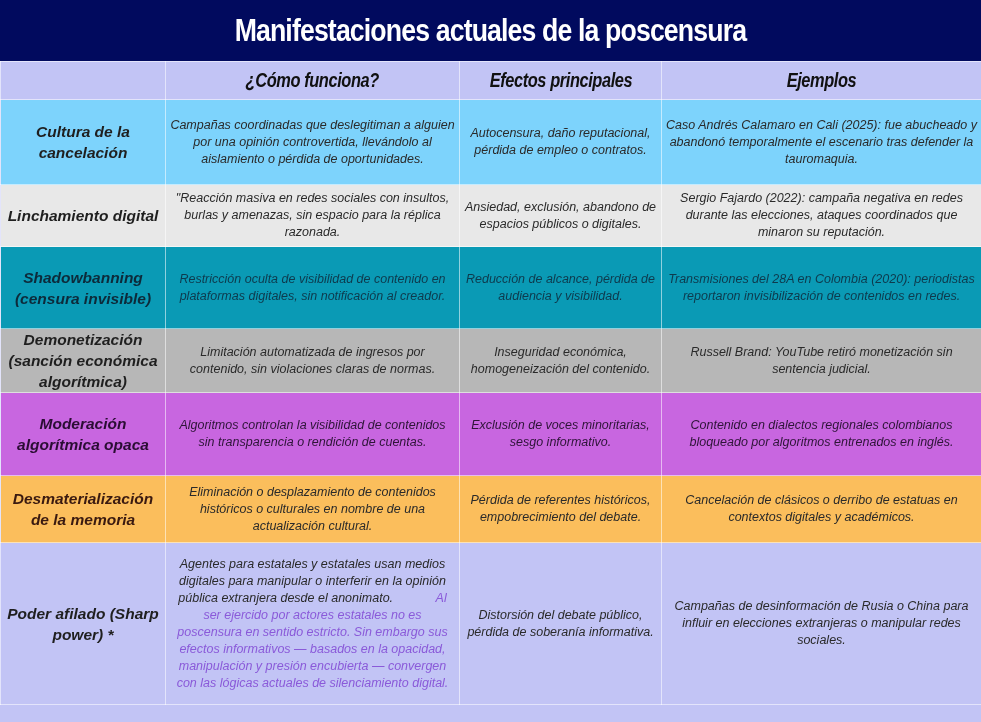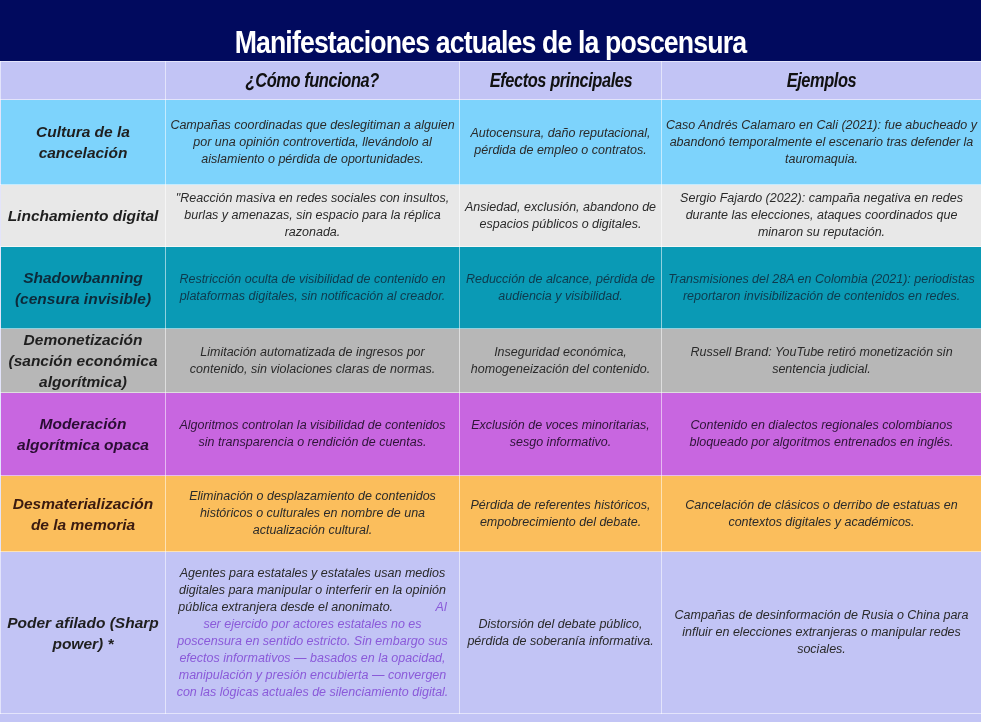--- a/index.html
+++ b/index.html
@@ -3,21 +3,21 @@
 <meta charset="utf-8">
 <style>
   html, body { margin: 0; padding: 0; }
   body {
     width: 981px; height: 722px; overflow: hidden;
     background: #c2c4f5;
     font-family: "Liberation Sans", sans-serif;
   }
   .title-bar {
     height: 61px; background: #010a5e;
-    display: flex; align-items: flex-end; justify-content: center;
+    display: flex; align-items: center; justify-content: center;
   }
   .title-bar h1 {
     margin: 0; color: #ffffff;
     font-family: "Liberation Sans", sans-serif;
     font-weight: bold; font-size: 31px; letter-spacing: -1px;
     transform: scaleX(0.86);
   }
   table {
     border-collapse: collapse; width: 981px; table-layout: fixed; font-style: italic;
   }
@@ -61,47 +61,47 @@
       <th><span>¿Cómo funciona?</span></th>
       <th><span>Efectos principales</span></th>
       <th><span>Ejemplos</span></th>
     </tr>
   </thead>
   <tbody>
     <tr style="height:85px;background:#7dd3fc;">
       <td class="name">Cultura de la cancelación</td>
       <td class="txt">Campañas coordinadas que deslegitiman a alguien por una opinión controvertida, llevándolo al aislamiento o pérdida de oportunidades.</td>
       <td class="txt">Autocensura, daño reputacional, pérdida de empleo o contratos.</td>
-      <td class="txt">Caso Andrés Calamaro en Cali (2021): fue abucheado y abandonó temporalmente el escenario tras defender la tauromaquia.</td>
+      <td class="txt">Caso Andrés Calamaro en Cali (2025): fue abucheado y abandonó temporalmente el escenario tras defender la tauromaquia.</td>
     </tr>
     <tr style="height:62px;background:#e8e8e8;">
       <td class="name">Linchamiento digital</td>
       <td class="txt">"Reacción masiva en redes sociales con insultos, burlas y amenazas, sin espacio para la réplica razonada.</td>
       <td class="txt">Ansiedad, exclusión, abandono de espacios públicos o digitales.</td>
       <td class="txt">Sergio Fajardo (2022): campaña negativa en redes durante las elecciones, ataques coordinados que minaron su reputación.</td>
     </tr>
     <tr style="height:82px;background:#0a9ab5;">
       <td class="name" style="color:#0d2a3a;text-align:center;">Shadowbanning (censura invisible)</td>
       <td class="txt" style="color:#0e3a4d;text-align:center;">Restricción oculta de visibilidad de contenido en plataformas digitales, sin notificación al creador.</td>
       <td class="txt" style="color:#0e3a4d;">Reducción de alcance, pérdida de audiencia y visibilidad.</td>
-      <td class="txt" style="color:#0e3a4d;">Transmisiones del 28A en Colombia (2021): periodistas reportaron invisibilización de contenidos en redes.</td>
+      <td class="txt" style="color:#0e3a4d;">Transmisiones del 28A en Colombia (2020): periodistas reportaron invisibilización de contenidos en redes.</td>
     </tr>
     <tr style="height:56px;background:#b7b7b7;">
       <td class="name">Demonetización (sanción económica algorítmica)</td>
       <td class="txt">Limitación automatizada de ingresos por contenido, sin violaciones claras de normas.</td>
       <td class="txt">Inseguridad económica, homogeneización del contenido.</td>
       <td class="txt">Russell Brand: YouTube retiró monetización sin sentencia judicial.</td>
     </tr>
     <tr style="height:83px;background:#c866e0;border-radius:28px;">
       <td class="name" style="color:#2a0d33;">Moderación algorítmica opaca</td>
       <td class="txt" style="color:#2e1438;">Algoritmos controlan la visibilidad de contenidos sin transparencia o rendición de cuentas.</td>
       <td class="txt" style="color:#2e1438;">Exclusión de voces minoritarias, sesgo informativo.</td>
       <td class="txt" style="color:#2e1438;">Contenido en dialectos regionales colombianos bloqueado por algoritmos entrenados en inglés.</td>
     </tr>
-    <tr style="height:76px;background:#fbbe5c;">
+    <tr style="height:67px;background:#fbbe5c;">
       <td class="name" style="color:#3a1a10;">Desmaterialización de la memoria</td>
       <td class="txt">Eliminación o desplazamiento de contenidos históricos o culturales en nombre de una actualización cultural.</td>
       <td class="txt">Pérdida de referentes históricos, empobrecimiento del debate.</td>
       <td class="txt">Cancelación de clásicos o derribo de estatuas en contextos digitales y académicos.</td>
     </tr>
     <tr style="height:162px;background:#c2c4f5;">
       <td class="name">Poder afilado (Sharp power) *</td>
       <td class="txt">
         <span>Agentes para estatales y estatales usan medios digitales para manipular o interferir en la opinión pública extranjera desde el anonimato.</span>
         <span class="note">Al ser ejercido por actores estatales no es poscensura en sentido estricto. Sin embargo sus efectos informativos — basados en la opacidad, manipulación y presión encubierta — convergen con las lógicas actuales de silenciamiento digital.</span>

